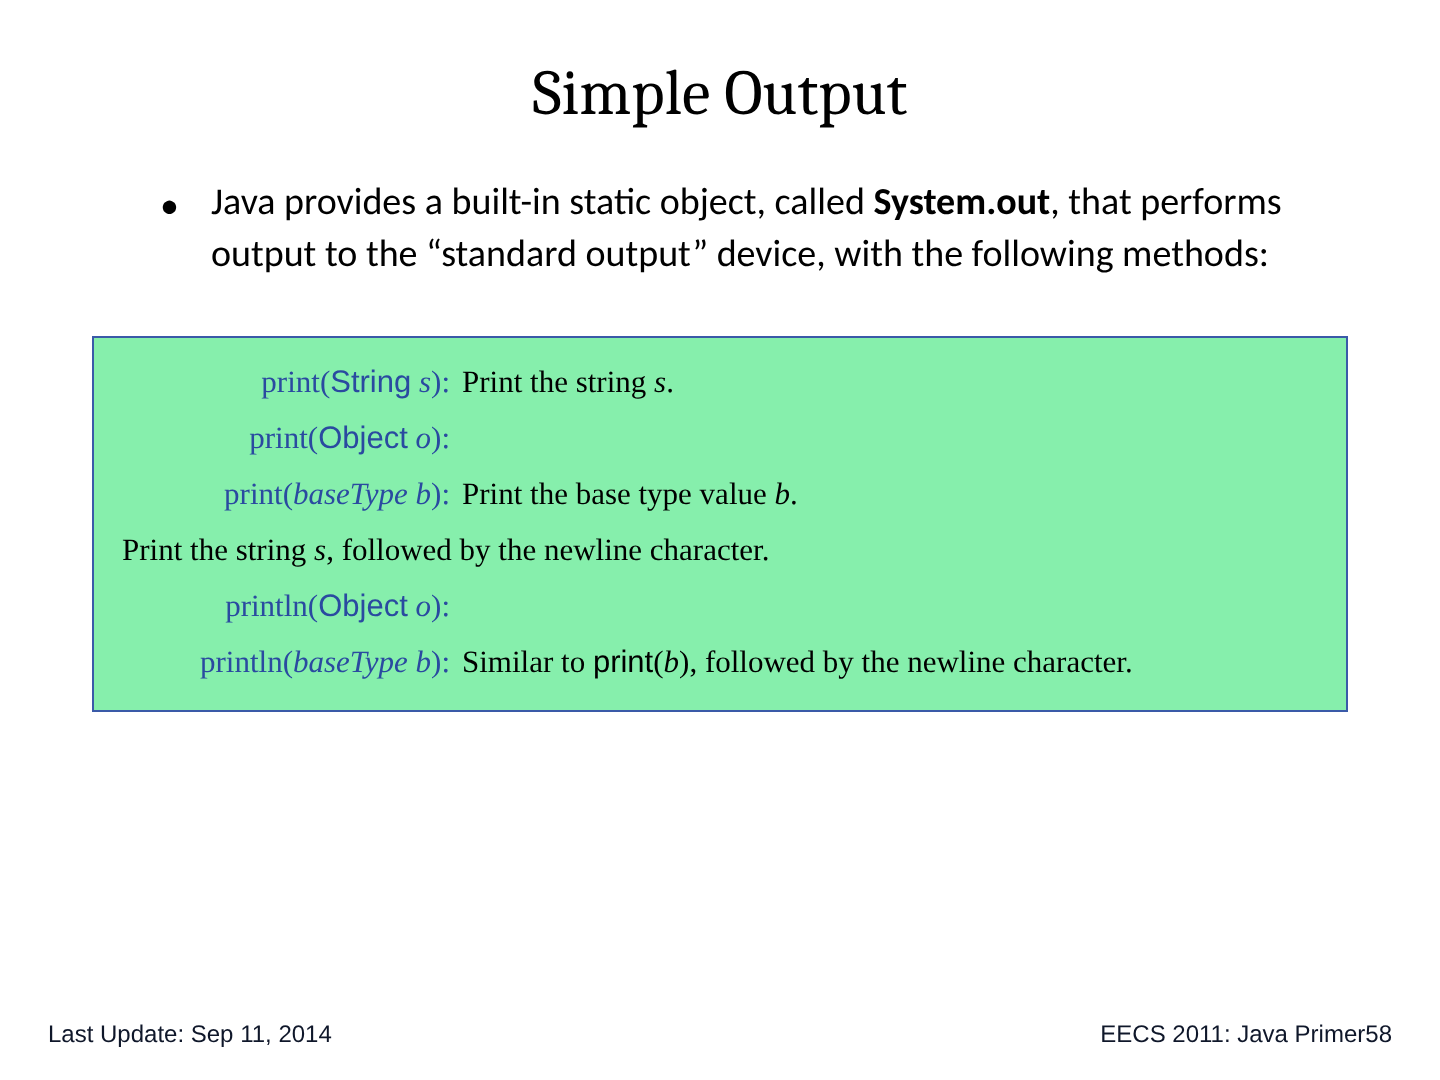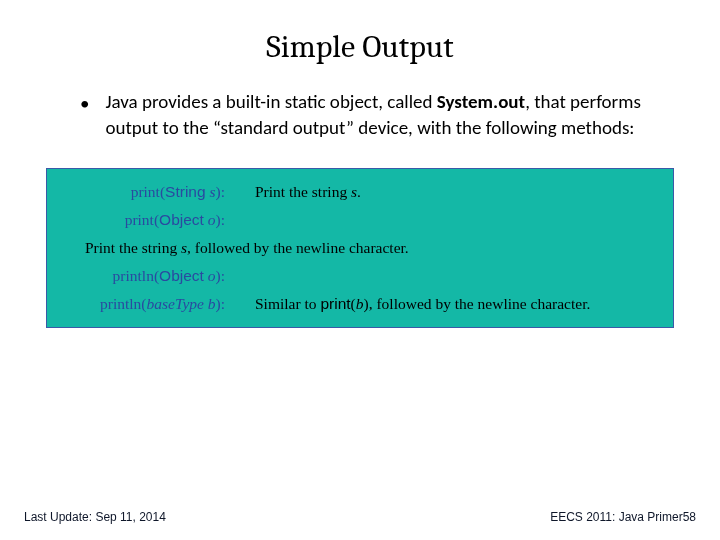--- a/index.html
+++ b/index.html
@@ -38,21 +38,21 @@
     margin-bottom: 28px;
   }
   .bullet-dot {
     margin-right: 16px;
     margin-top: 2px;
   }
   .method-box {
     border: 1px solid #3a5aa8;
     margin: 0 6px 0 6px;
     padding: 14px 14px 14px 14px;
-    background: #14b8a6;
+    background: #86efac;
   }
   .method-row {
     display: flex;
     align-items: baseline;
     margin-bottom: 10px;
     font-size: 15.5px;
   }
   .method-row:last-child { margin-bottom: 0; }
   .sig {
     color: #2a4aa0;
@@ -63,21 +63,20 @@
     white-space: nowrap;
   }
   .sig .fn { }
   .sig .type-sans { font-family: Arial, Helvetica, sans-serif; }
   .sig .type-sc { font-style: italic; }
   .sig .prm { font-style: italic; }
   .desc {
     color: #000;
     font-family: Georgia, 'Times New Roman', serif;
     flex: 1;
-    margin-left: 24px;
   }
   .desc .ivar { font-style: italic; }
   .desc .sans { font-family: Arial, Helvetica, sans-serif; }
   .footer {
     position: absolute;
     bottom: 16px;
     left: 0;
     width: 100%;
     display: flex;
     align-items: center;
@@ -108,20 +107,24 @@
 
     <div class="method-row">
       <span class="sig"><span class="fn">print</span>(<span class="type-sans">String</span> <span class="prm">s</span>):</span>
       <span class="desc"><span>Print the string </span><span class="ivar">s</span><span>.</span></span>
     </div>
 
     <div class="method-row">
       <span class="sig"><span class="fn">print</span>(<span class="type-sans">Object</span> <span class="prm">o</span>):</span>
     </div>
 
+    <div class="method-row">
+      <span class="sig"><span class="fn">print</span>(<span class="type-sc">baseType</span> <span class="prm">b</span>):</span>
+      <span class="desc"><span>Print the base type value </span><span class="ivar">b</span><span>.</span></span>
+    </div>
 
     <div class="method-row">
       <span class="desc"><span>Print the string </span><span class="ivar">s</span><span>, followed by the newline character.</span></span>
     </div>
 
     <div class="method-row">
       <span class="sig"><span class="fn">println</span>(<span class="type-sans">Object</span> <span class="prm">o</span>):</span>
     </div>
 
     <div class="method-row">

